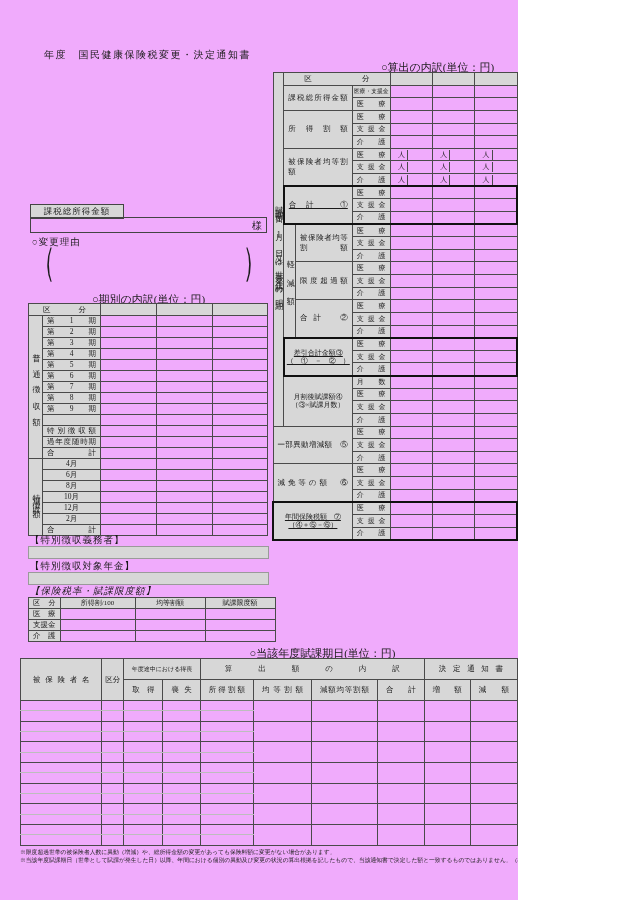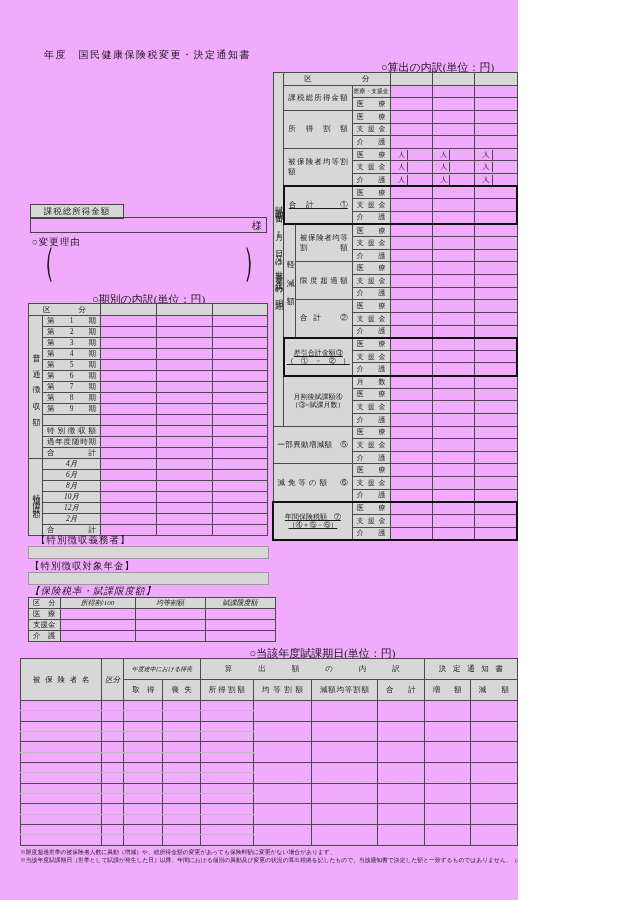--- a/index.html
+++ b/index.html
@@ -4,21 +4,21 @@
 <style>
   html,body{margin:0;padding:0;background:#fff;}
   .page{position:relative;width:518px;height:900px;background:#f0abfc;overflow:hidden;
         font-family:"Liberation Serif","DejaVu Serif",serif;color:#1a1a1a;}
   .abs{position:absolute;}
   table{border-collapse:collapse;table-layout:fixed;}
   td,th{border:1px solid #4a4a4a;padding:0;font-weight:normal;overflow:hidden;
         white-space:nowrap;box-sizing:border-box;vertical-align:middle;}
   .gray{background:#d7d7d7;}
   .jt{text-align:justify;text-align-last:justify;padding:0 4px;}
-  .ctr{text-align:center;font-style:italic;}
+  .ctr{text-align:center;}
   .vl{writing-mode:vertical-rl;text-orientation:upright;text-align:center;line-height:1;}
   .sp16{letter-spacing:16px;}
   .sp5{letter-spacing:4px;}
   .sp18{letter-spacing:18px;}
   .sp3{letter-spacing:3.2px;}
   
   .muni-box{top:24px;left:519px;border:1px solid #333;padding:1px 5px;font-size:9px;letter-spacing:2px;}
   .sheet-no{top:27px;left:599px;writing-mode:vertical-rl;text-orientation:upright;font-size:8.5px;letter-spacing:1px;}
   .title{top:48px;left:44px;font-size:10px;letter-spacing:1.5px;}
   .intro{top:71px;left:28px;width:250px;font-size:9.5px;line-height:12px;}
@@ -231,21 +231,21 @@
           <tr>
             <td class="gray jt">合計</td>
             <td></td>
             <td></td>
             <td></td>
           </tr>
         </tbody>
       </table>
     </div>
 
-  <div class="abs sec-h" style="left:36px;top:534px;">【特別徴収義務者】</div>
+  <div class="abs sec-h" style="left:30px;top:534px;">【特別徴収義務者】</div>
   <div class="abs band" style="left:28px;top:546px;width:239px;height:11px;"></div>
 
   <div class="abs sec-h" style="left:30px;top:560px;">【特別徴収対象年金】</div>
   <div class="abs band" style="left:28px;top:572px;width:239px;height:11px;"></div>
 
   <div class="abs sec-h" style="left:30px;top:585px;font-style:italic;">【保険税率・賦課限度額】</div>
   <table class="abs t-rate" style="left:28px;top:597px;">
     <colgroup>
         <col style="width:24px">
         <col style="width:75px">

